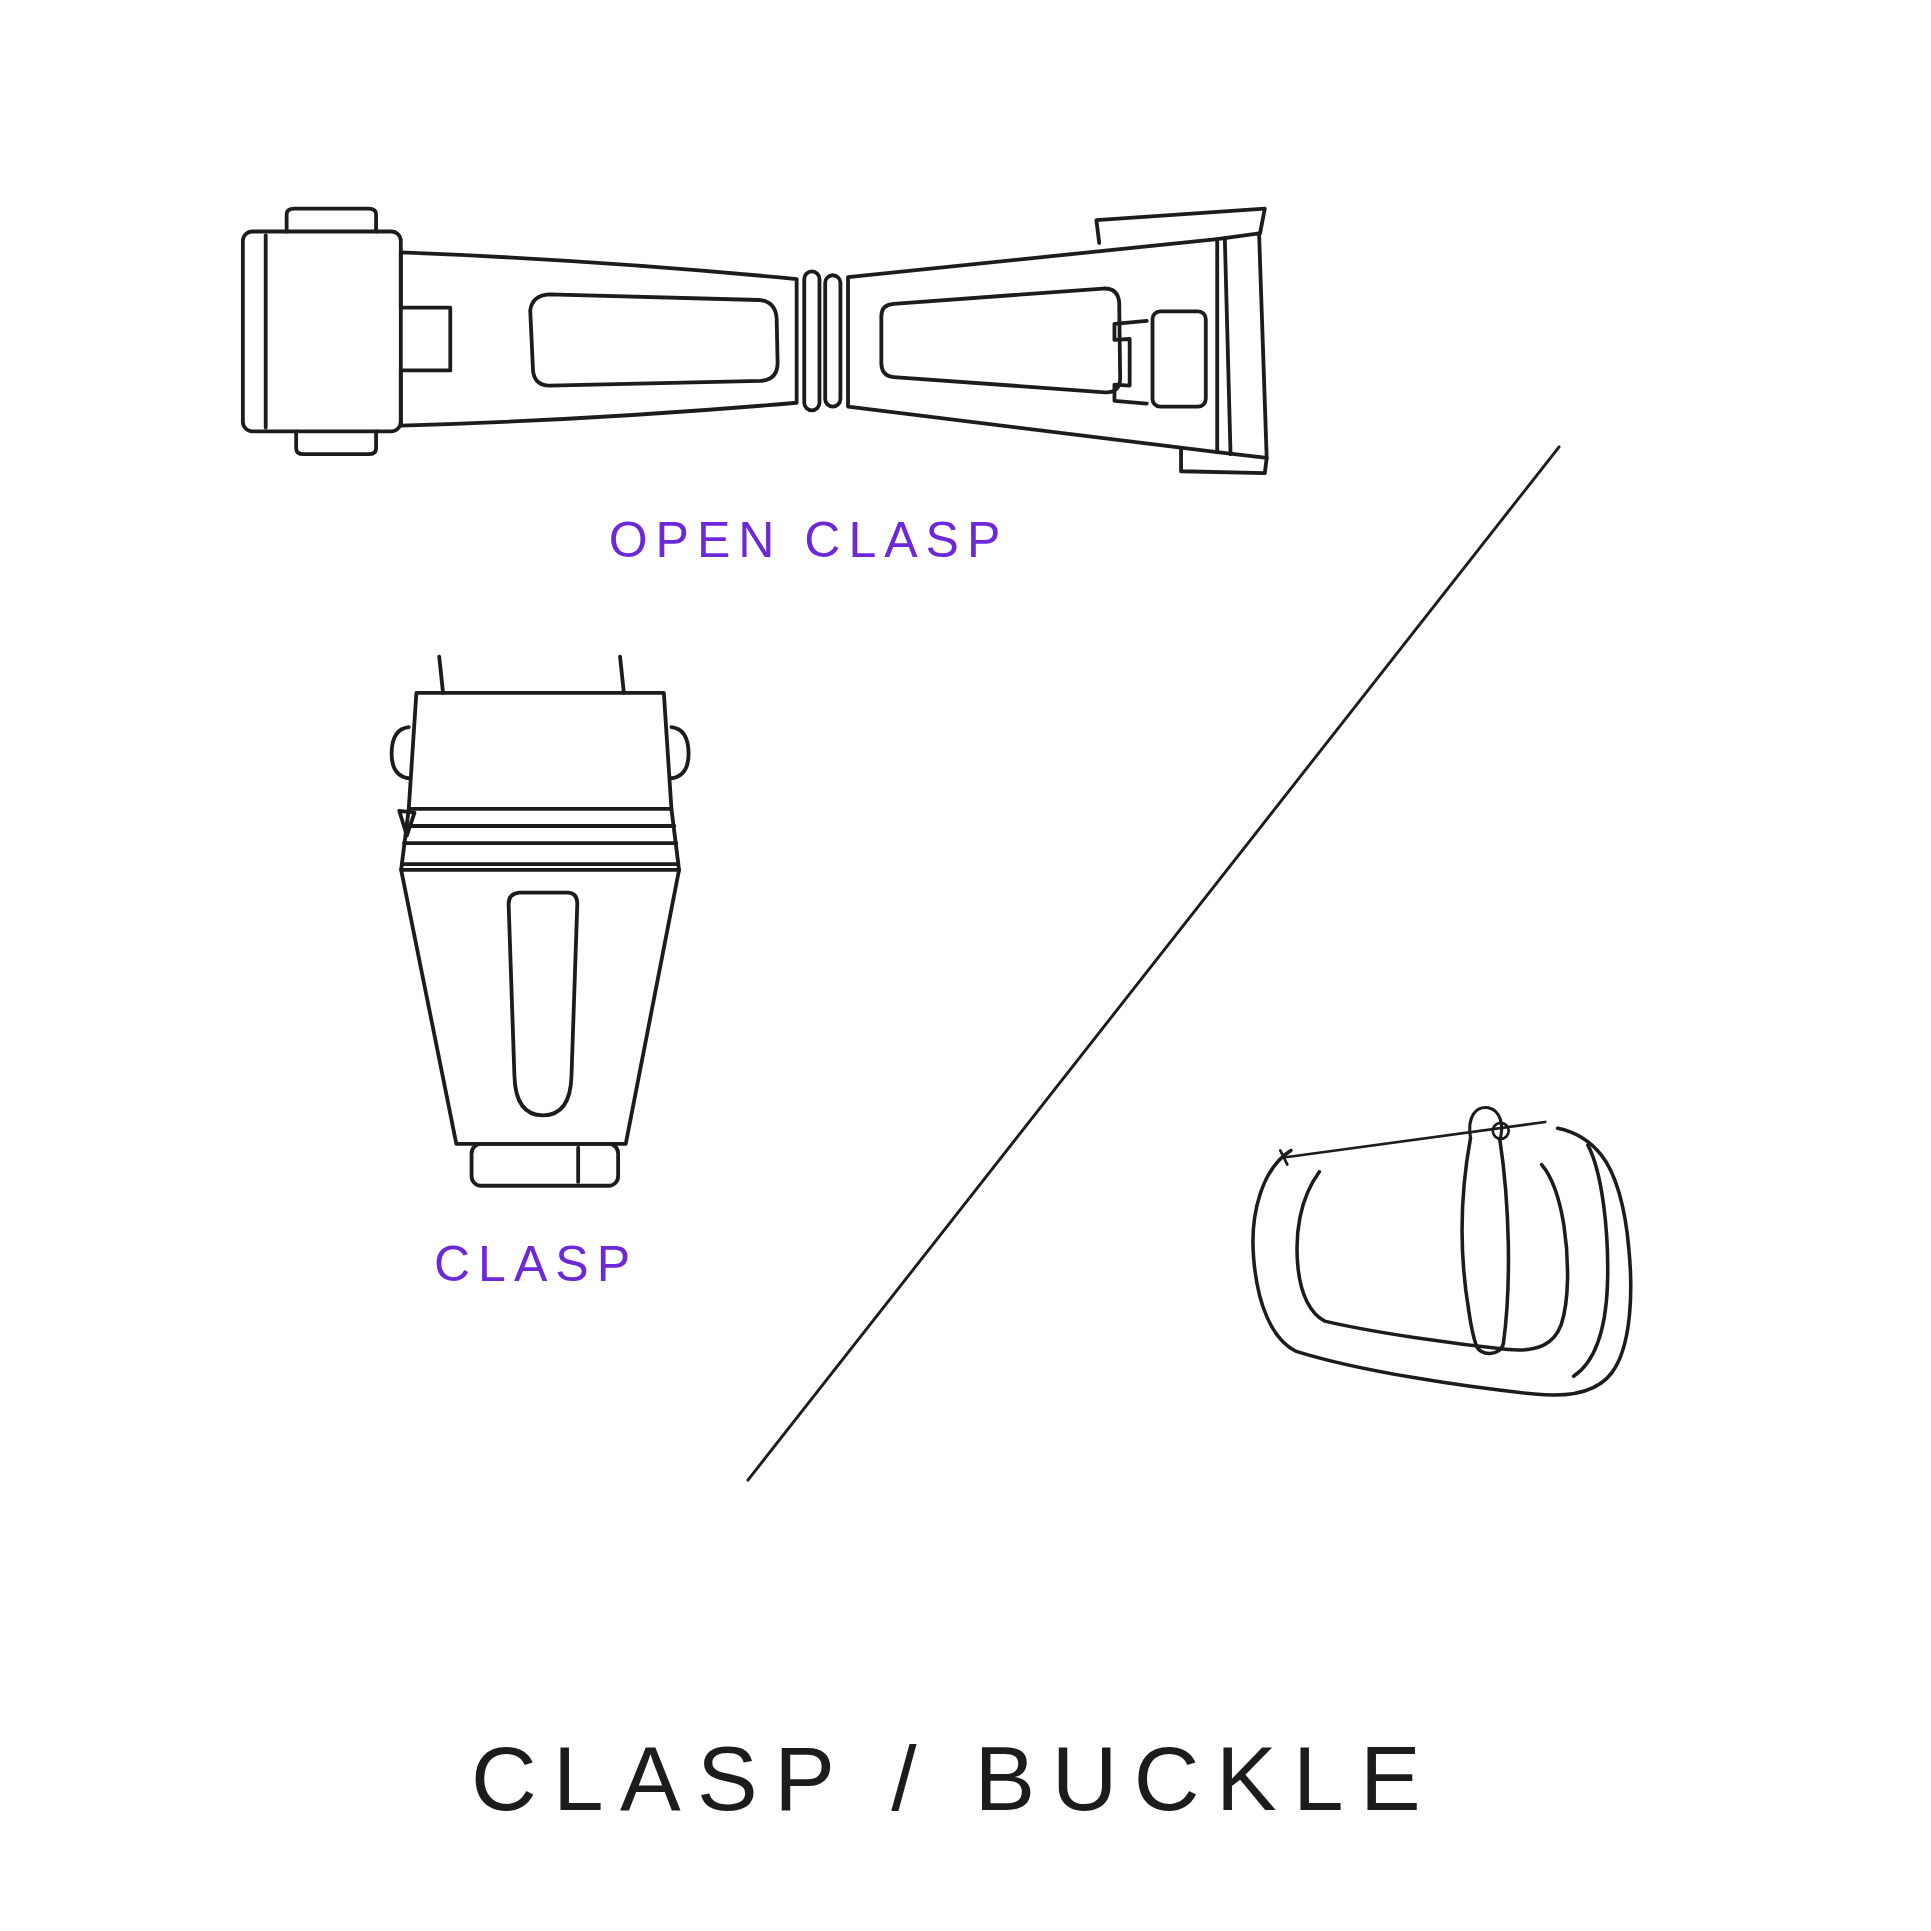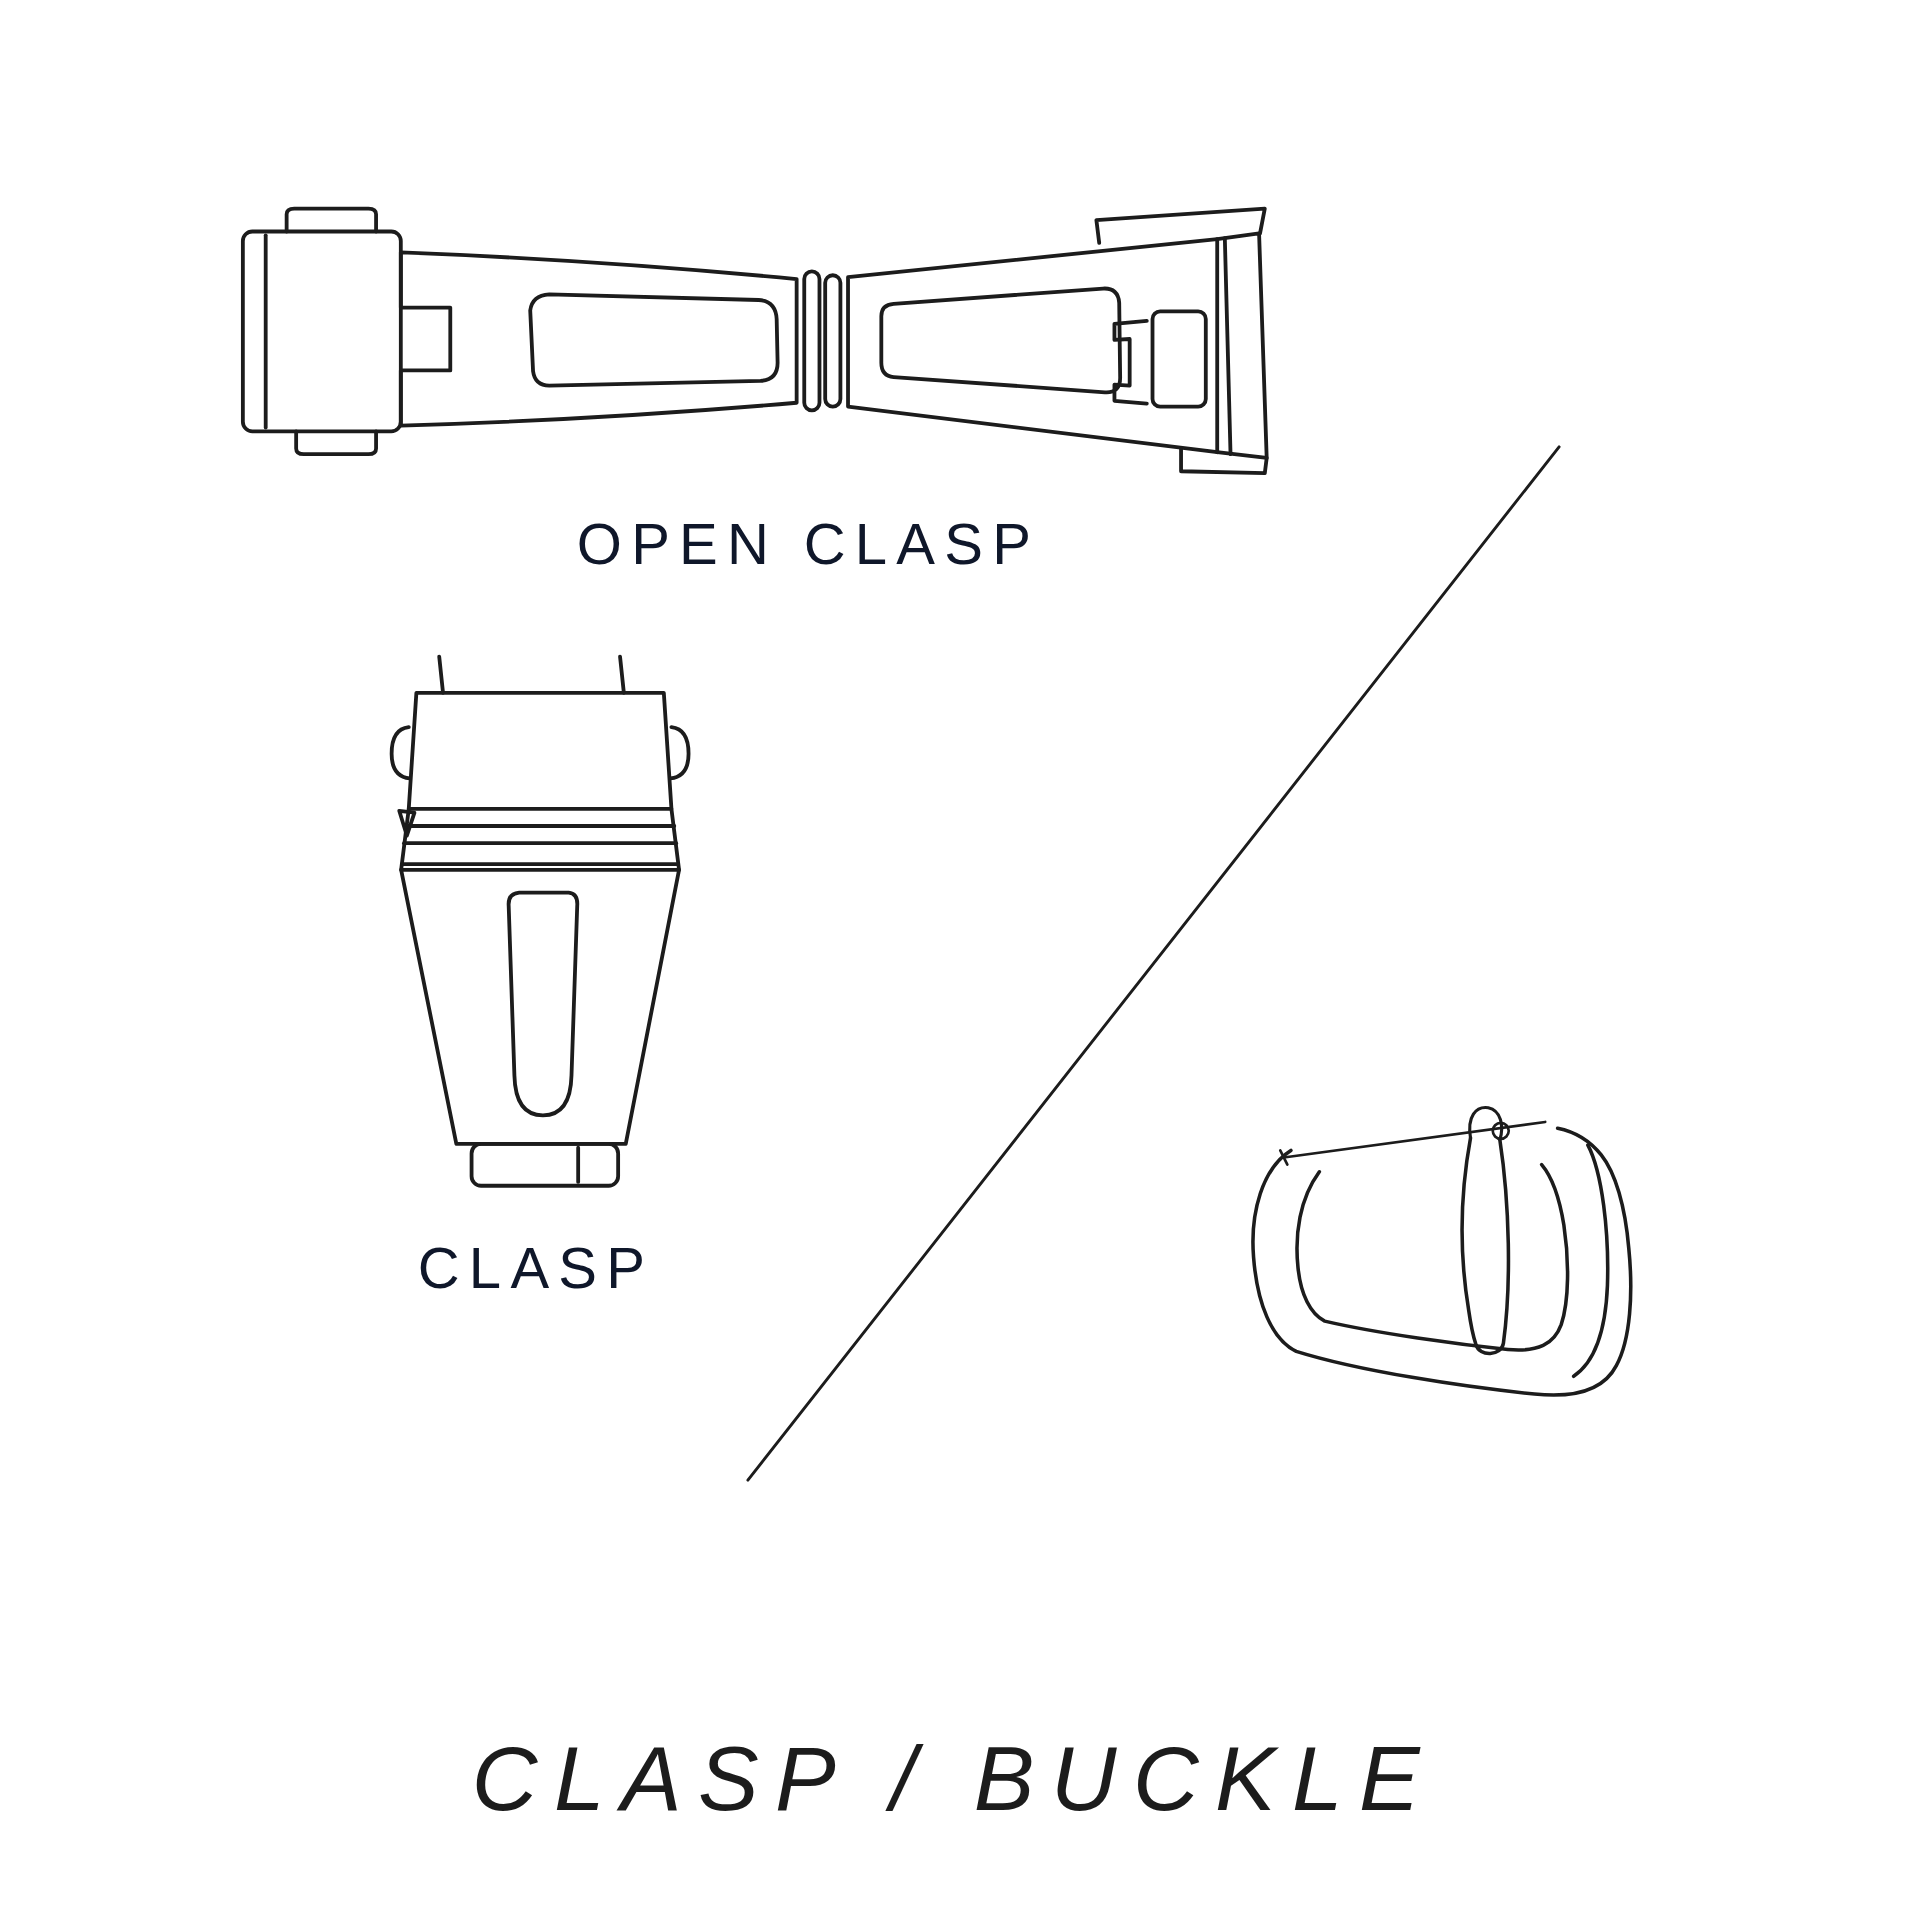--- a/index.html
+++ b/index.html
@@ -13,41 +13,40 @@
     height: 1931px;
     background: #ffffff;
     overflow: hidden;
     font-family: "Liberation Sans", sans-serif;
   }
   .illustration {
     position: absolute;
   }
   .caption {
     position: absolute;
-    color: #0f172a;
-    font-size: 58px;
+    color: #6d28d9;
+    font-size: 50px;
     letter-spacing: 0.16em;
     text-align: center;
     line-height: 1;
     white-space: nowrap;
   }
   .caption-open  { left: 519px; top: 515px; width: 579px; }
   .caption-closed{ left: 343px; top: 1239px; width: 386px; }
   .page-title {
     position: absolute;
     left: 0;
     top: 1733px;
     width: 1908px;
     text-align: center;
     color: #1c1c1c;
     font-size: 91px;
     letter-spacing: 0.18em;
     line-height: 1;
     white-space: nowrap;
-    font-style: italic;
   }
   svg { display: block; }
 </style>
 </head>
 <body>
 
 <div class="canvas">
 
   <svg class="illustration" style="left:222px; top:182px;" width="1096" height="314" viewBox="0 0 1140 330">
     <g stroke="#1c1c1c" fill="none" stroke-width="4" stroke-linejoin="round" stroke-linecap="round">

